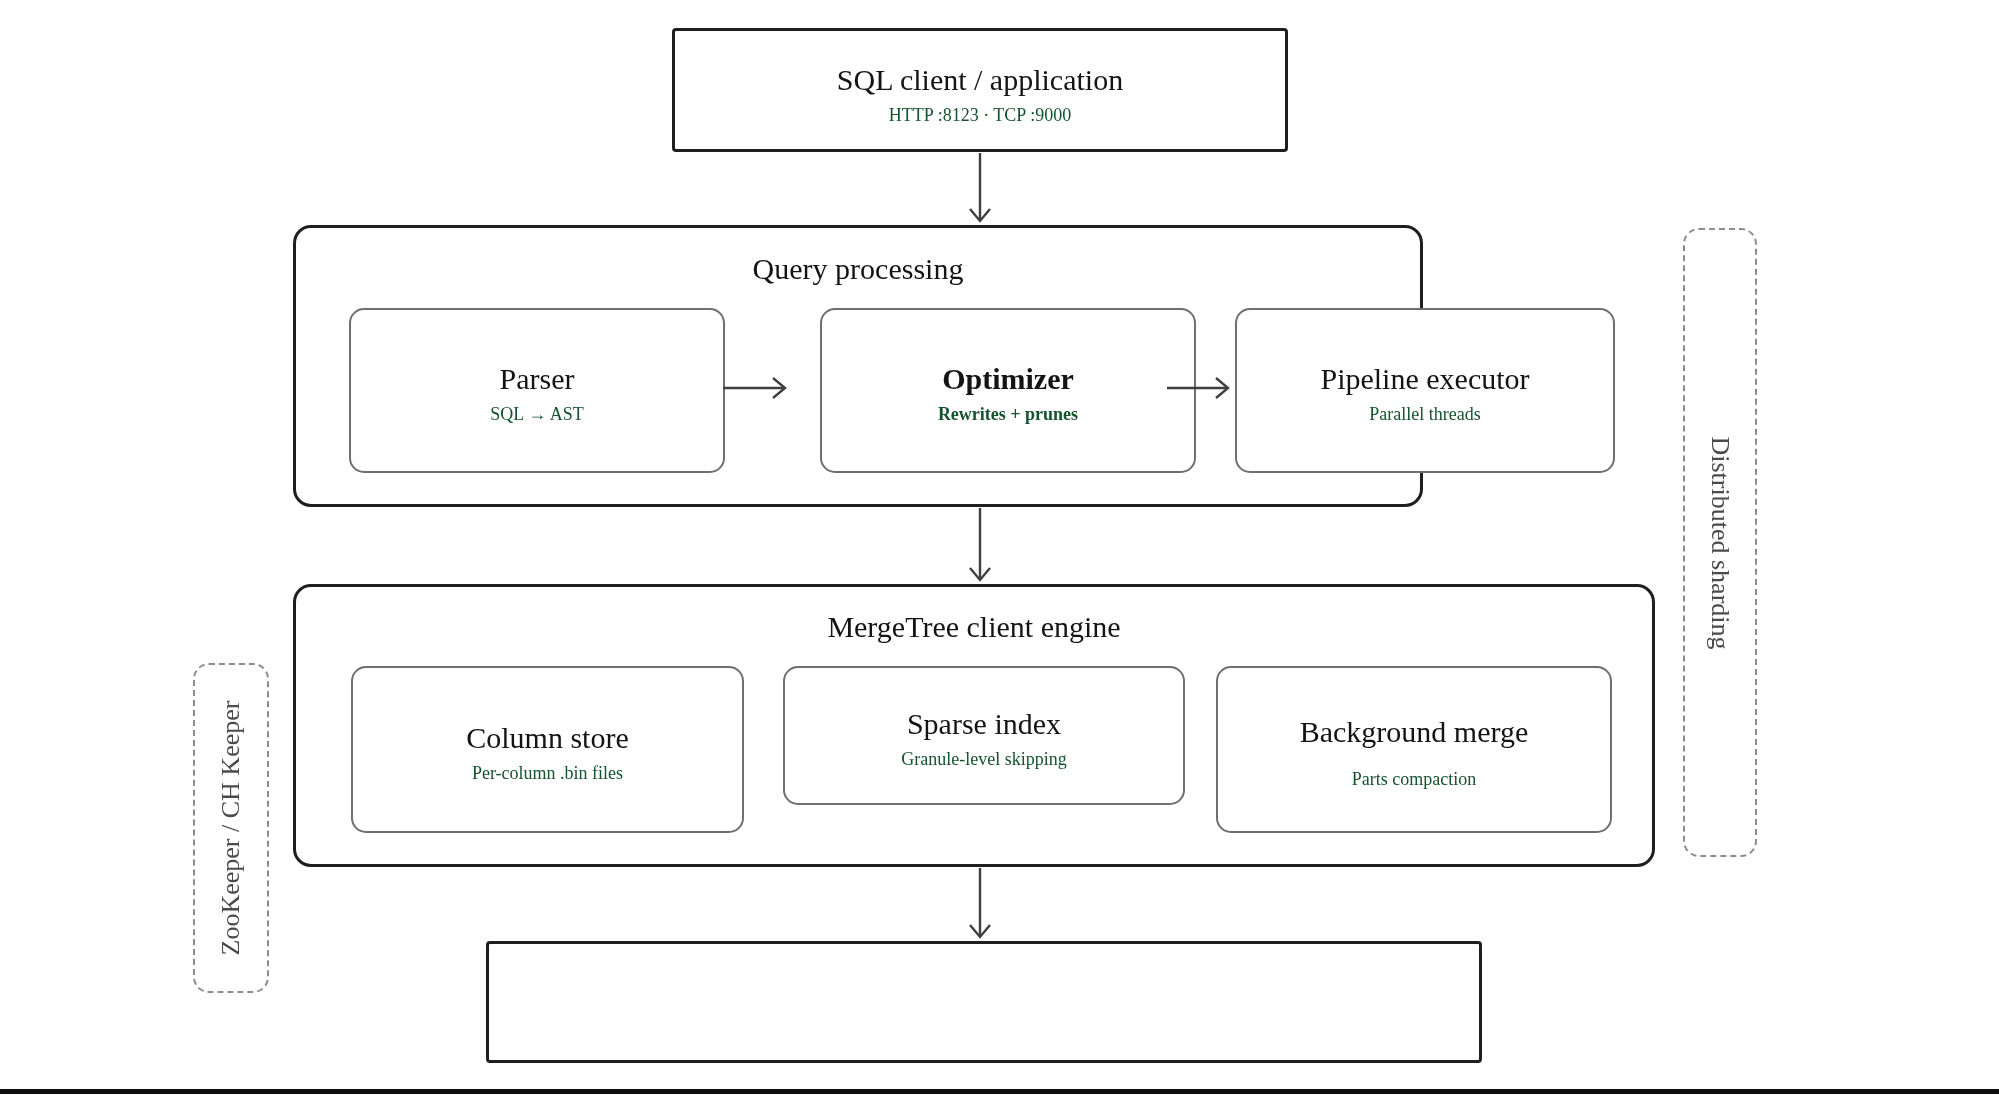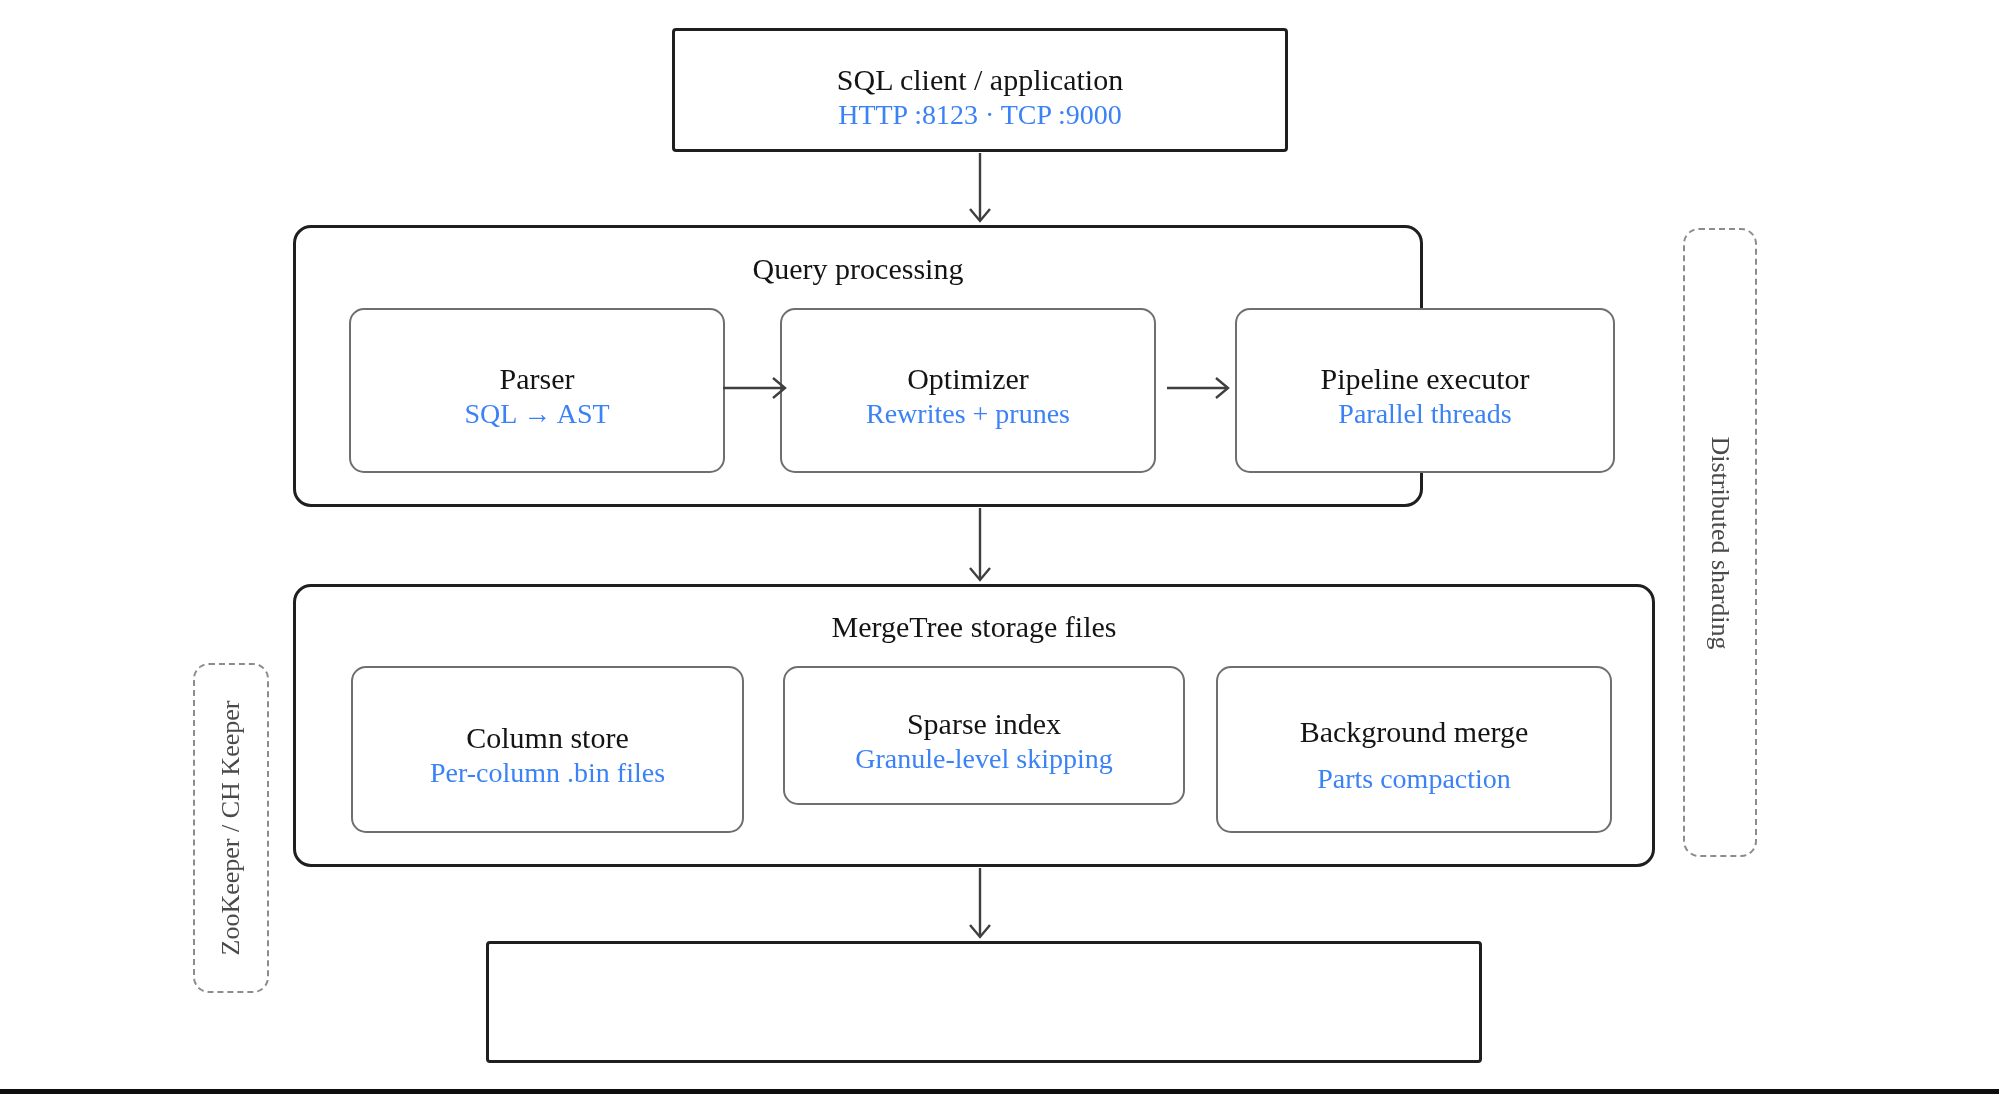--- a/index.html
+++ b/index.html
@@ -36,21 +36,21 @@
     position:absolute;box-sizing:border-box;
     border:2px dashed #8c8c8c;border-radius:16px;
     display:flex;align-items:center;justify-content:center;
     background:#ffffff;
   }
   .title{
     font-size:30px;line-height:40px;color:#141414;
     white-space:nowrap;
   }
   .subtitle{
-    font-size:28px;line-height:30px;color:#3b82f6;
+    font-size:18px;line-height:30px;color:#14532d;
     margin-top:0;white-space:nowrap;
   }
   .container-title{
     position:absolute;width:100%;text-align:center;
     font-size:30px;line-height:36px;color:#141414;
   }
   .rot-label{
     font-size:26px;color:#4a4a4a;white-space:nowrap;
   }
   .rot-cw{transform:rotate(90deg);}
@@ -76,33 +76,33 @@
   </div>
 
   <div class="container" style="left:293px;top:225px;width:1130px;height:282px;">
     <div class="container-title" style="top:23px;">Query processing</div>
 
     <div class="node inner" style="left:53px;top:80px;width:376px;height:165px;">
       <div class="title">Parser</div>
       <div class="subtitle">SQL → AST</div>
     </div>
 
-    <div class="node inner" style="left:484px;top:80px;width:376px;height:165px;">
+    <div class="node inner" style="left:524px;top:80px;width:376px;height:165px;font-weight:bold;">
       <div class="title">Optimizer</div>
       <div class="subtitle">Rewrites + prunes</div>
     </div>
 
     <div class="node inner" style="left:939px;top:80px;width:380px;height:165px;">
       <div class="title">Pipeline executor</div>
       <div class="subtitle">Parallel threads</div>
     </div>
   </div>
 
   <div class="container" style="left:293px;top:584px;width:1362px;height:283px;">
-    <div class="container-title" style="top:22px;">MergeTree storage files</div>
+    <div class="container-title" style="top:22px;">MergeTree client engine</div>
 
     <div class="node inner" style="left:55px;top:79px;width:393px;height:167px;text-align:center;">
       <div class="title">Column store</div>
       <div class="subtitle">Per-column .bin files</div>
     </div>
 
     <div class="node inner" style="left:487px;top:79px;width:402px;height:139px;">
       <div class="title">Sparse index</div>
       <div class="subtitle">Granule-level skipping</div>
     </div>

